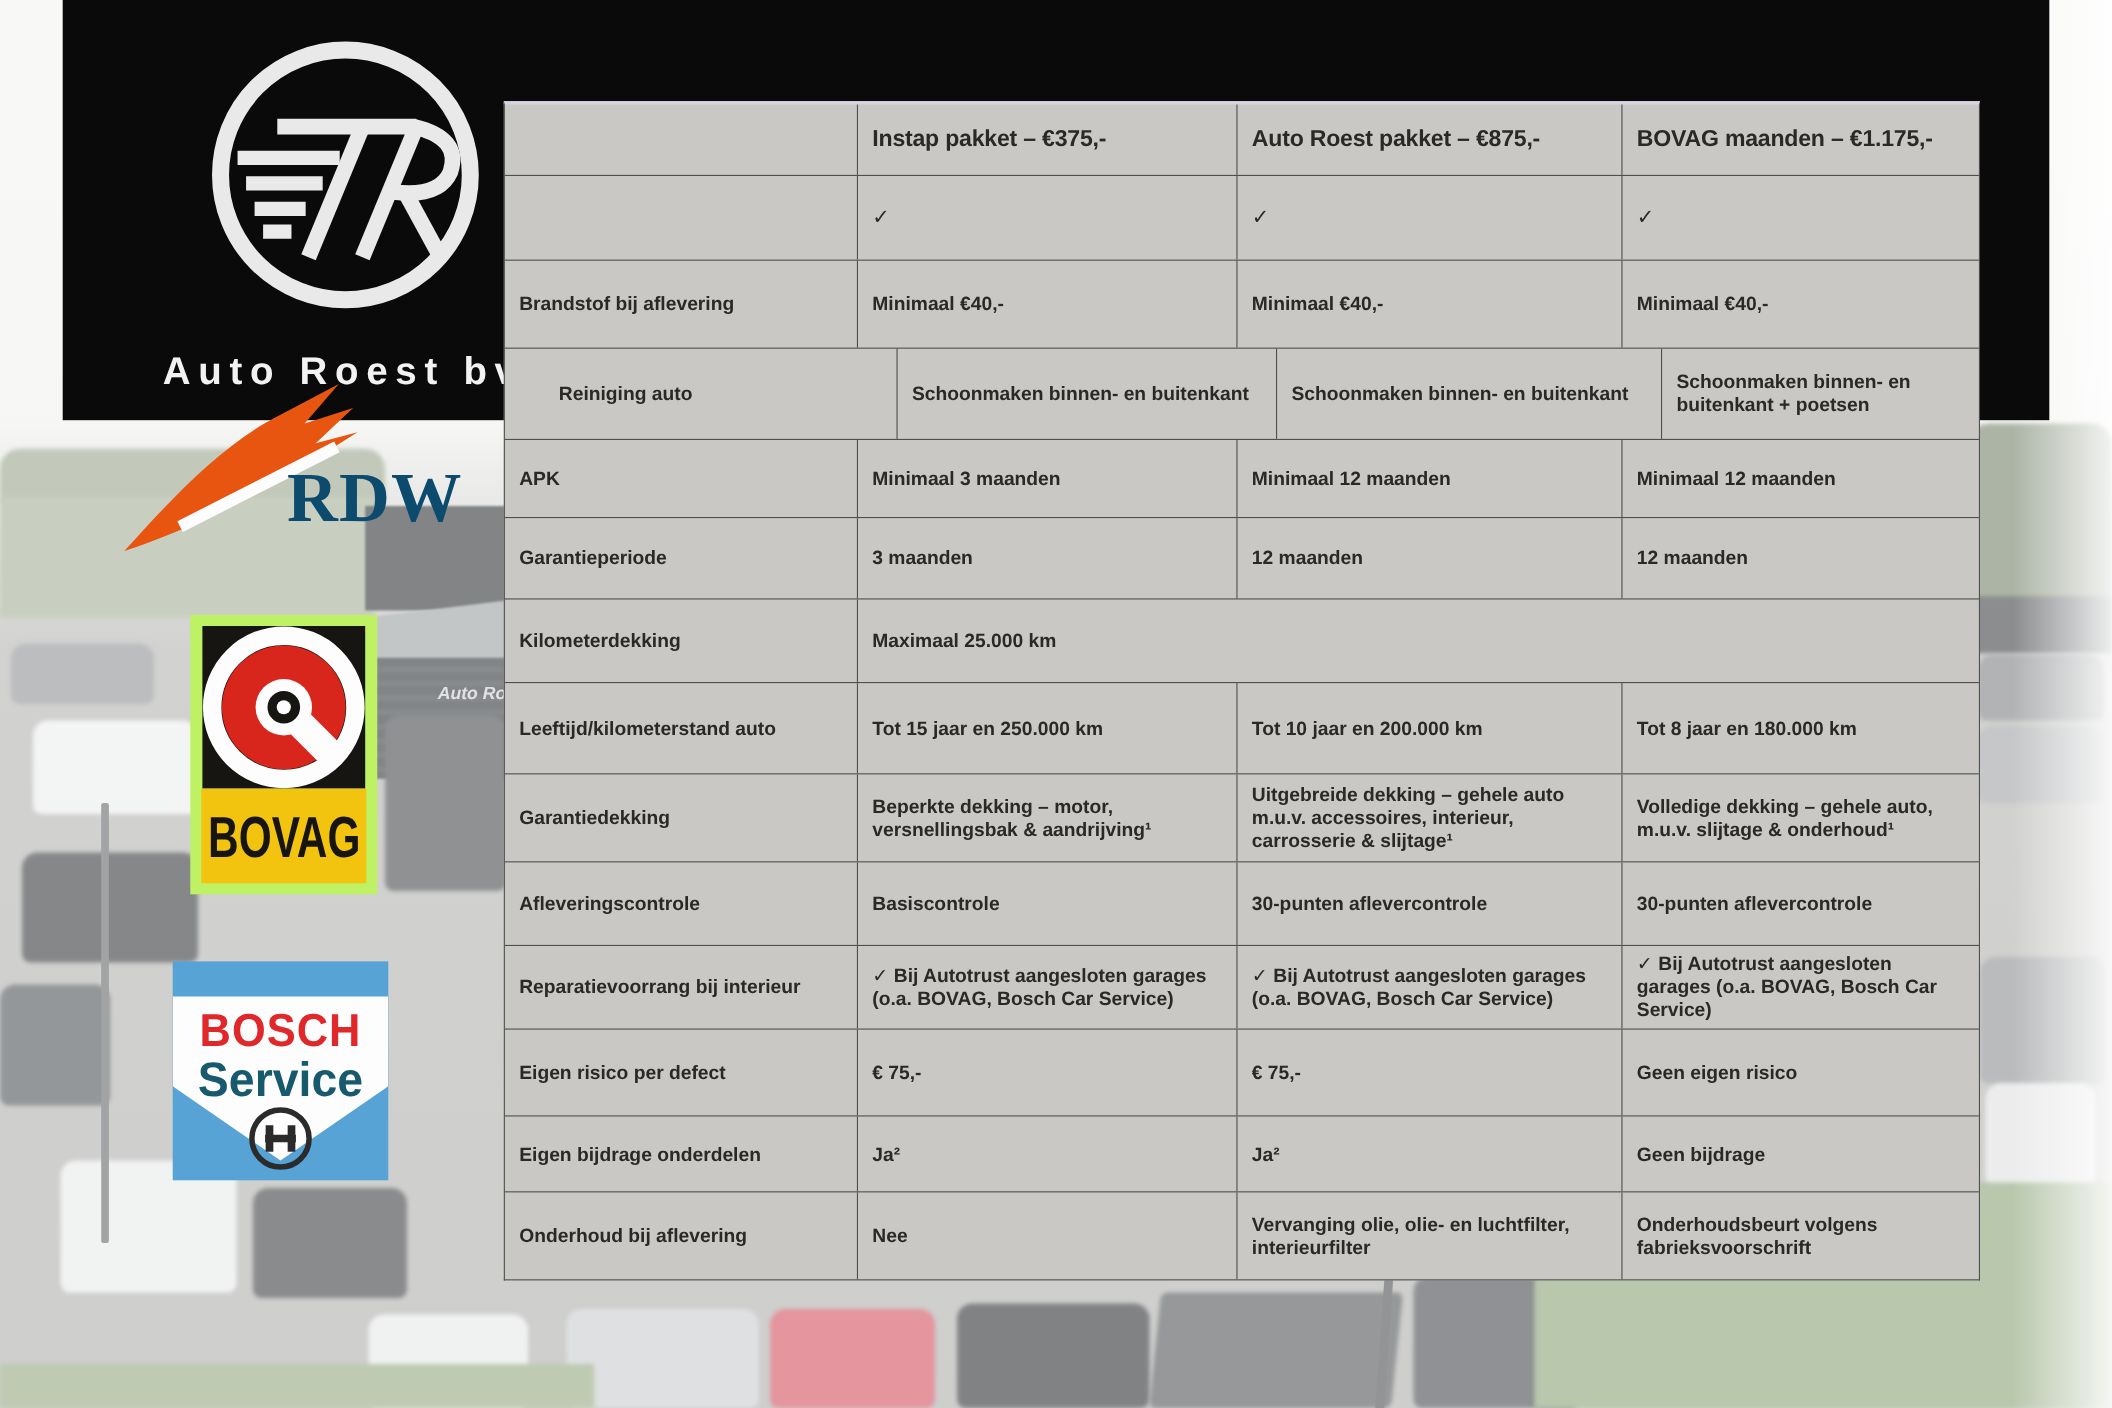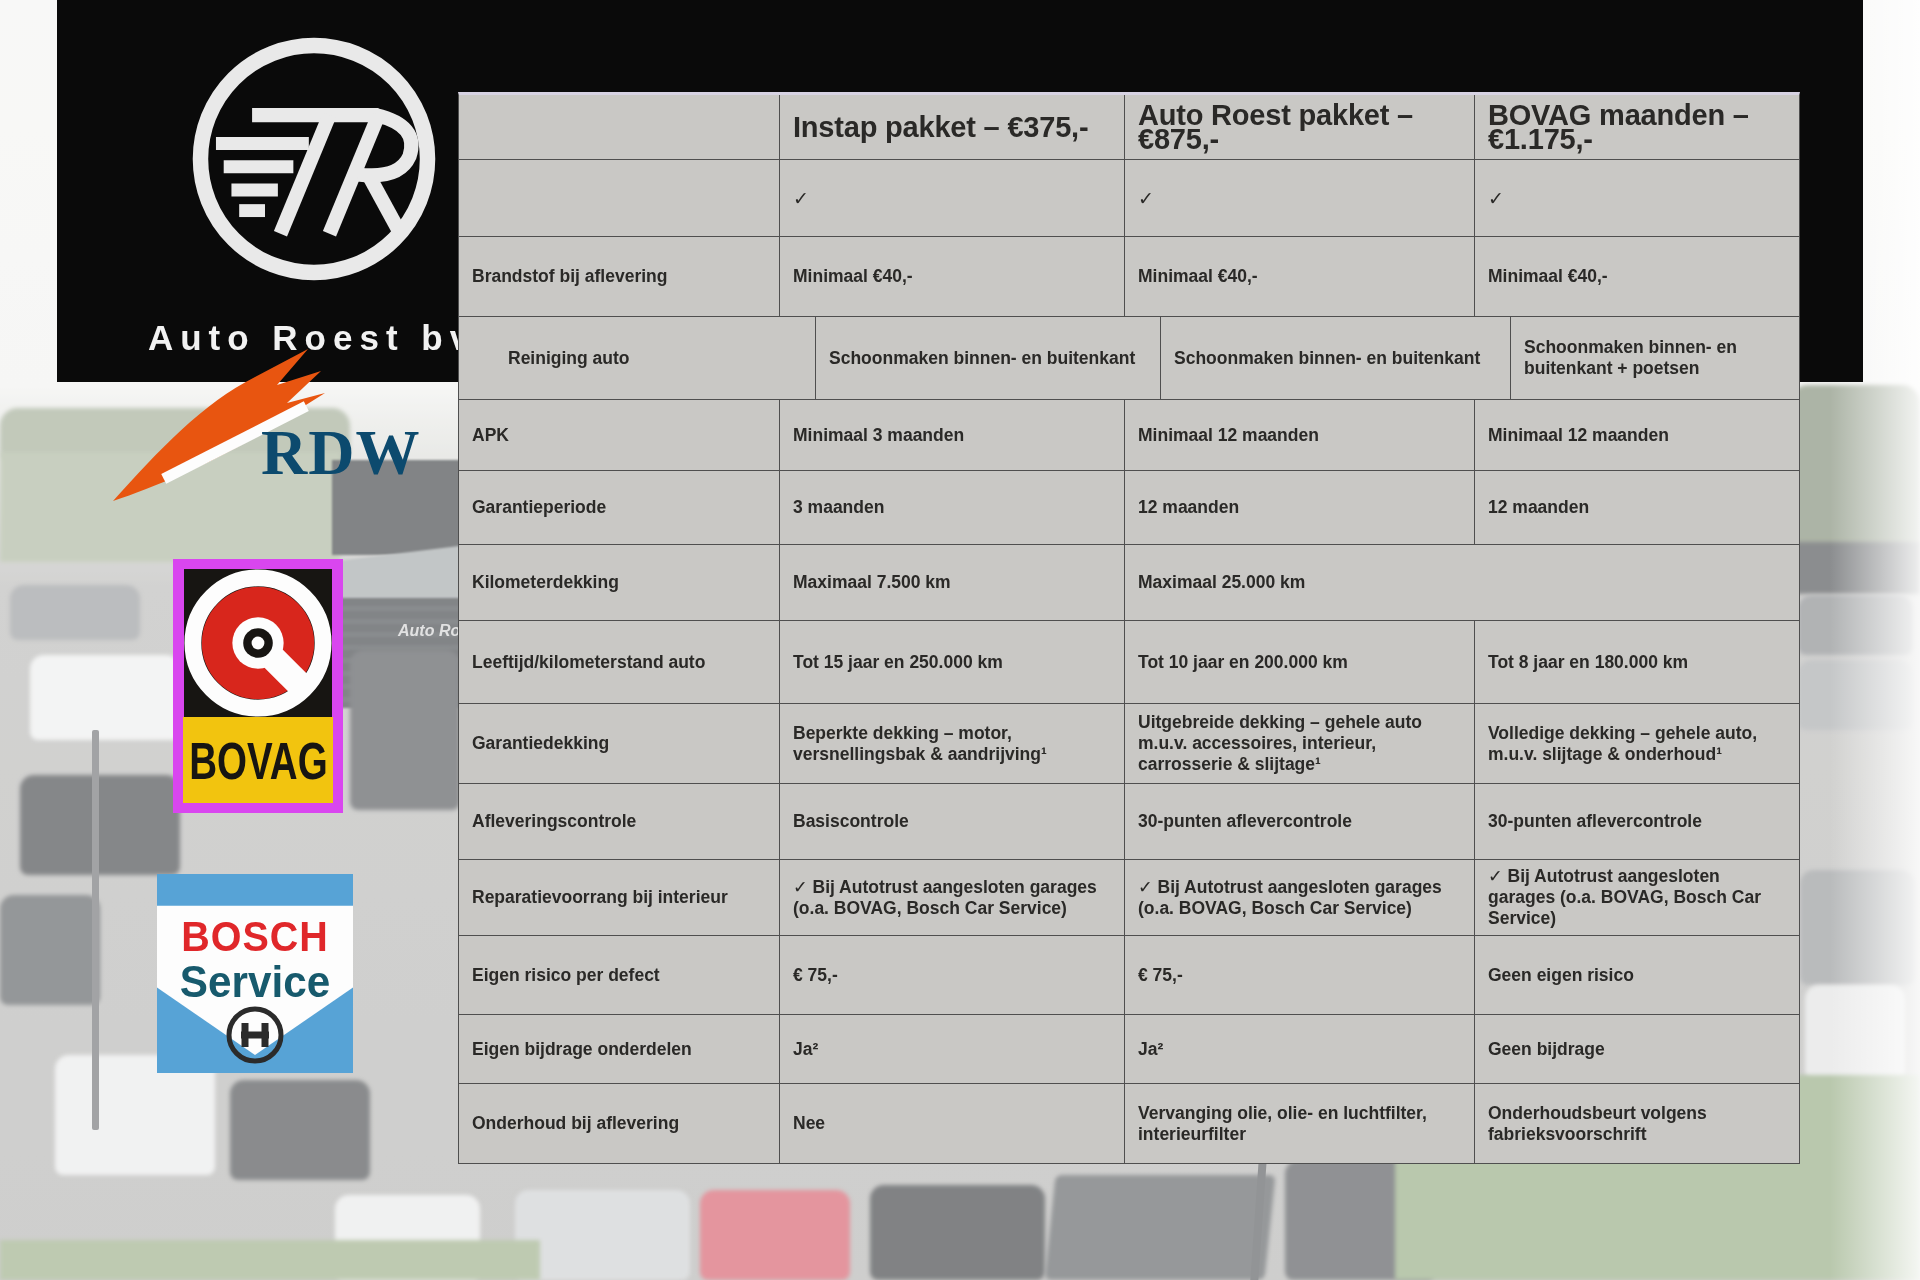--- a/index.html
+++ b/index.html
@@ -36,21 +36,21 @@
   .brand-logo{position:absolute;left:128px;top:28px;width:258px;height:262px;}
   .brand-name{position:absolute;left:60px;top:318px;width:390px;text-align:center;
     color:#f2f2f2;font-size:35px;font-weight:bold;letter-spacing:7px;white-space:nowrap;}
 
   
   .rdw{position:absolute;left:103px;top:333px;width:305px;height:190px;z-index:4;}
   .rdw-text{position:absolute;left:158px;top:83px;font-family:"Liberation Serif","DejaVu Serif",serif;
     font-size:64px;font-weight:600;color:#0c4a6e;letter-spacing:1px;}
   .rdw-slash{position:absolute;left:52px;top:104px;width:160px;height:11px;background:#fdfdfd;transform:rotate(-27deg);}
 
-  .bovag{position:absolute;left:173px;top:559px;width:170px;height:254px;background:#d946ef;padding:10px;z-index:4;}
+  .bovag{position:absolute;left:173px;top:559px;width:170px;height:254px;background:#bef264;padding:10px;z-index:4;}
   .bovag-yellow{position:absolute;left:10px;right:10px;top:158px;bottom:10px;background:#f2c40f;
     display:flex;align-items:center;justify-content:center;}
   .bovag-word{font-size:47px;font-weight:bold;color:#171512;letter-spacing:0px;transform:scaleX(.82) scaleY(1.12);}
 
   .bosch{position:absolute;left:157px;top:874px;width:196px;height:199px;background:#57a3d6;z-index:4;overflow:hidden;}
   .bosch-shield{position:absolute;inset:0;background:#fdfdfd;
     clip-path:polygon(0% 16%,100% 16%,100% 57%,50% 91%,0% 57%);}
   .bosch-word{position:absolute;left:0;top:39px;width:100%;text-align:center;
     color:#e0272a;font-size:42px;font-weight:bold;letter-spacing:1px;transform:scaleX(.94);}
   .bosch-service{position:absolute;left:0;top:83px;width:100%;text-align:center;
@@ -59,21 +59,21 @@
 
   
   .pkg-table{position:absolute;left:458px;top:92px;width:1342px;z-index:6;
     background:var(--table_bg);border:1.6px solid var(--grid);border-top:3px solid var(--lavender);
     color:var(--table_text);}
   .trow{display:grid;grid-template-columns:320px 345px 350px 327px;}
   .trow + .trow{border-top:1.6px solid var(--grid);}
   .cell{padding:5px 14px 5px 13px;display:flex;align-items:center;line-height:21px;
     font-weight:bold;font-size:17.5px;}
   .cell + .cell{border-left:1.6px solid var(--grid);}
-  .header-row .cell{font-size:29px;line-height:24px;letter-spacing:-.2px;}
+  .header-row .cell{font-size:21px;line-height:24px;letter-spacing:-.2px;}
   .check-cell{font-size:19px;}
 </style>
 </head>
 <body>
 
 <div class="stage">
 
   <div class="photo">
     <div class="ph treeband" style="left:0;top:408px;width:350px;height:58px;"></div>
     <div class="ph treeband" style="left:1790px;top:385px;width:130px;height:170px;background:#76836b;"></div>
@@ -201,21 +201,20 @@
         <div class="cell">Minimaal 12 maanden</div>
       </div>
       <div class="trow" style="height: 74px;">
         <div class="cell">Garantieperiode</div>
         <div class="cell">3 maanden</div>
         <div class="cell">12 maanden</div>
         <div class="cell">12 maanden</div>
       </div>
       <div class="trow" style="height: 76px;">
         <div class="cell">Kilometerdekking</div>
-        <div class="cell">Maximaal 7.500 km</div>
         <div class="cell">Maximaal 25.000 km</div>
       </div>
       <div class="trow" style="height: 83px;">
         <div class="cell">Leeftijd/kilometerstand auto</div>
         <div class="cell">Tot 15 jaar en 250.000 km</div>
         <div class="cell">Tot 10 jaar en 200.000 km</div>
         <div class="cell">Tot 8 jaar en 180.000 km</div>
       </div>
       <div class="trow" style="height: 80px;">
         <div class="cell">Garantiedekking</div>

